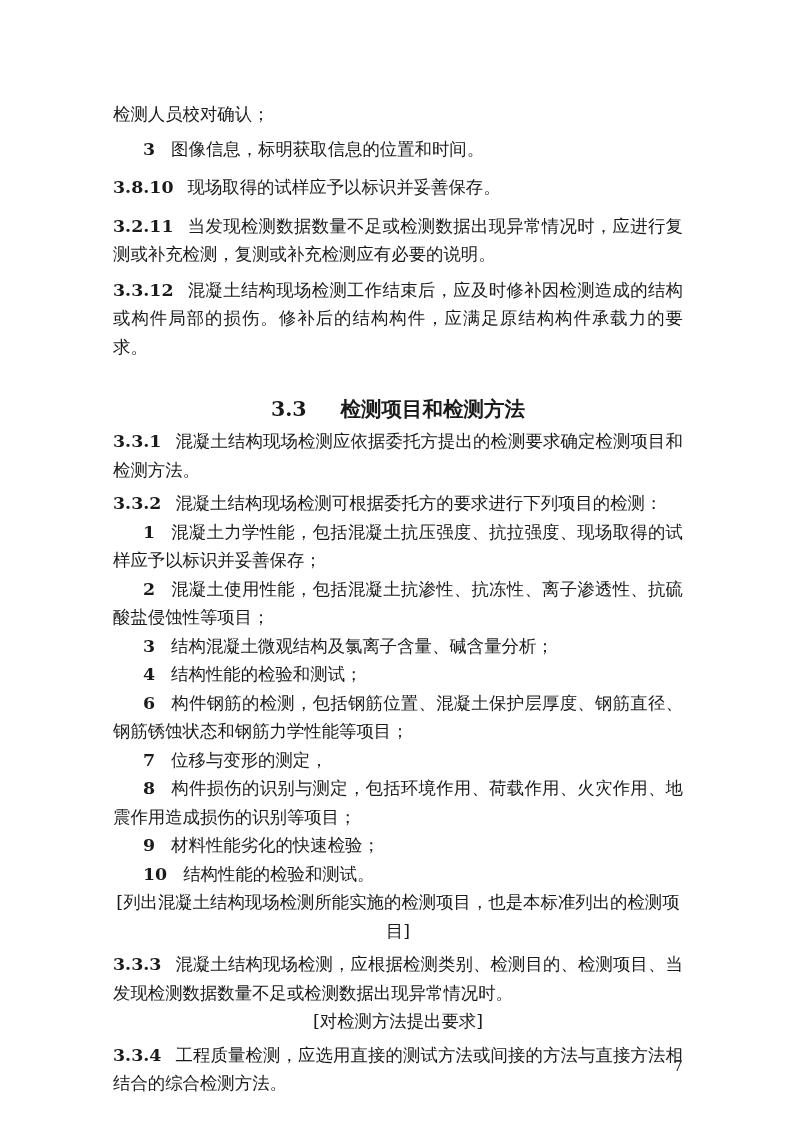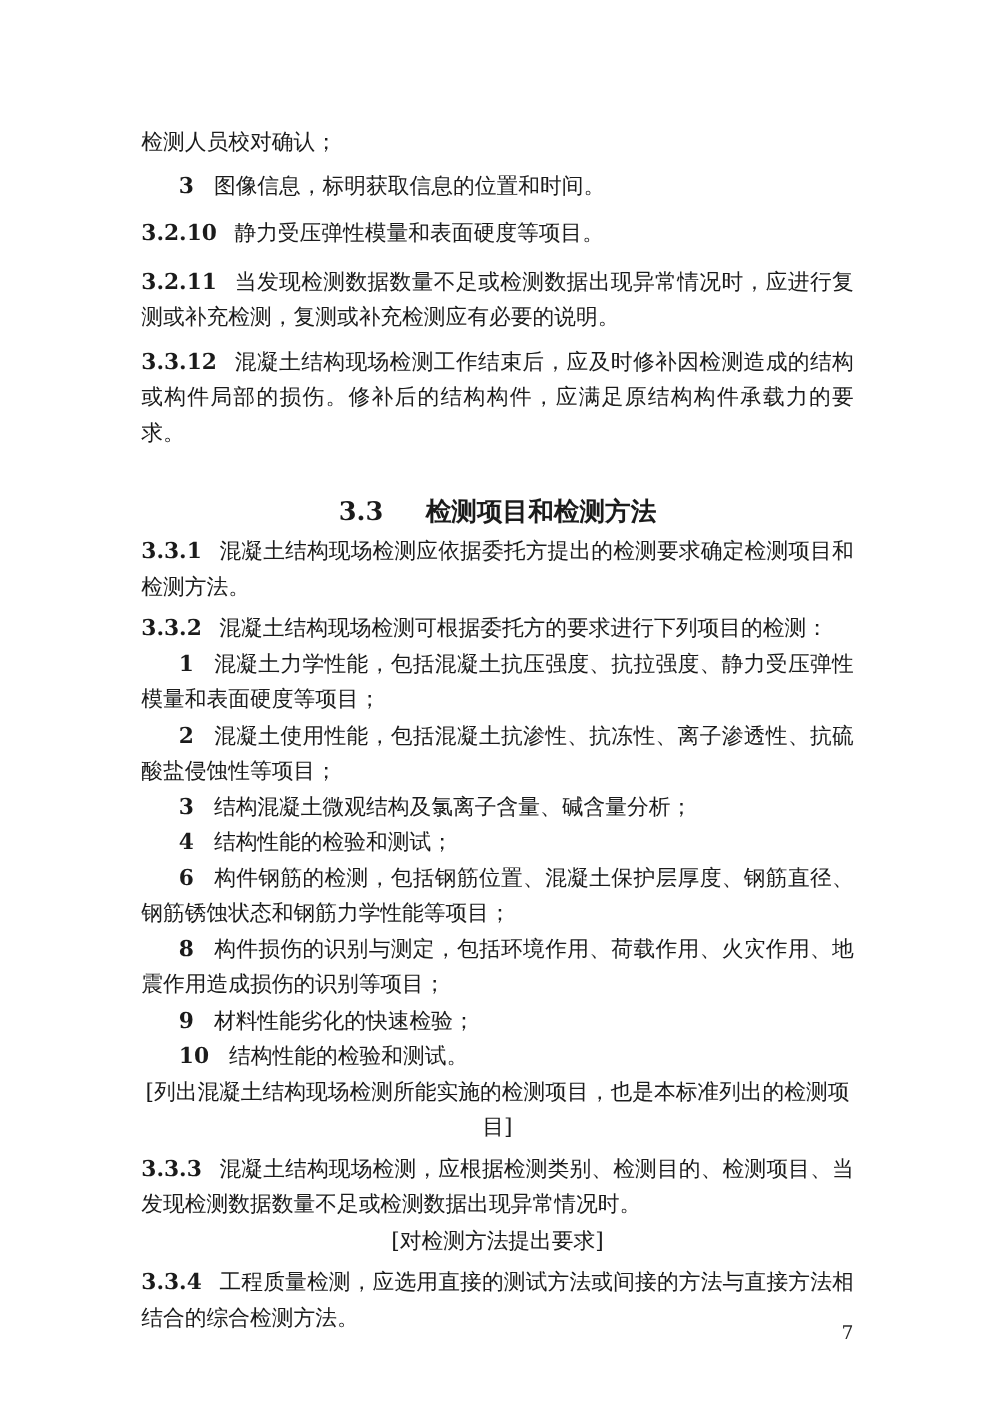--- a/index.html
+++ b/index.html
@@ -78,43 +78,44 @@
 </head>
 <body>
 
 <div class="page">
   <div class="text-block">
 
     <p class="para">检测人员校对确认；</p>
 
     <p class="para item mt-a"><span class="num">3</span><span>图像信息，标明获取信息的位置和时间。</span></p>
 
-    <p class="para mt-b"><span class="num">3.2.10</span><span>静力受压弹性模量和表面硬度等项目。</span></p>
+    <p class="para mt-b"><span class="num">3.8.10</span><span>现场取得的试样应予以标识并妥善保存。</span></p>
 
     <p class="para mt-b"><span class="num">3.2.11</span><span>当发现检测数据数量不足或检测数据出现异常情况时，应进行复测或补充检测，复测或补充检测应有必要的说明。</span></p>
 
     <p class="para mt-c"><span class="num">3.3.12</span><span>混凝土结构现场检测工作结束后，应及时修补因检测造成的结构或构件局部的损伤。修补后的结构构件，应满足原结构构件承载力的要求。</span></p>
 
     <p class="heading"><span class="hnum">3.3</span><span>检测项目和检测方法</span></p>
 
     <p class="para mt-d"><span class="num">3.3.1</span><span>混凝土结构现场检测应依据委托方提出的检测要求确定检测项目和检测方法。</span></p>
 
     <p class="para mt-e"><span class="num">3.3.2</span><span>混凝土结构现场检测可根据委托方的要求进行下列项目的检测：</span></p>
 
-    <p class="para item"><span class="num">1</span><span>混凝土力学性能，包括混凝土抗压强度、抗拉强度、静力受压弹性模量和表面硬度等项目；</span></p>
+    <p class="para item"><span class="num">1</span><span>混凝土力学性能，包括混凝土抗压强度、抗拉强度、现场取得的试样应予以标识并妥善保存；</span></p>
 
     <p class="para item"><span class="num">2</span><span>混凝土使用性能，包括混凝土抗渗性、抗冻性、离子渗透性、抗硫酸盐侵蚀性等项目；</span></p>
 
     <p class="para item"><span class="num">3</span><span>结构混凝土微观结构及氯离子含量、碱含量分析；</span></p>
 
     <p class="para item"><span class="num">4</span><span>结构性能的检验和测试；</span></p>
 
 
     <p class="para item"><span class="num">6</span><span>构件钢筋的检测，包括钢筋位置、混凝土保护层厚度、钢筋直径、钢筋锈蚀状态和钢筋力学性能等项目；</span></p>
 
+    <p class="para item"><span class="num">7</span><span>位移与变形的测定，</span></p>
 
     <p class="para item"><span class="num">8</span><span>构件损伤的识别与测定，包括环境作用、荷载作用、火灾作用、地震作用造成损伤的识别等项目；</span></p>
 
     <p class="para item"><span class="num">9</span><span>材料性能劣化的快速检验；</span></p>
 
     <p class="para item"><span class="num">10</span><span>结构性能的检验和测试。</span></p>
 
     <p class="para note">[列出混凝土结构现场检测所能实施的检测项目，也是本标准列出的检测项目]</p>
 
     <p class="para mt-e"><span class="num">3.3.3</span><span>混凝土结构现场检测，应根据检测类别、检测目的、检测项目、当发现检测数据数量不足或检测数据出现异常情况时。</span></p>

